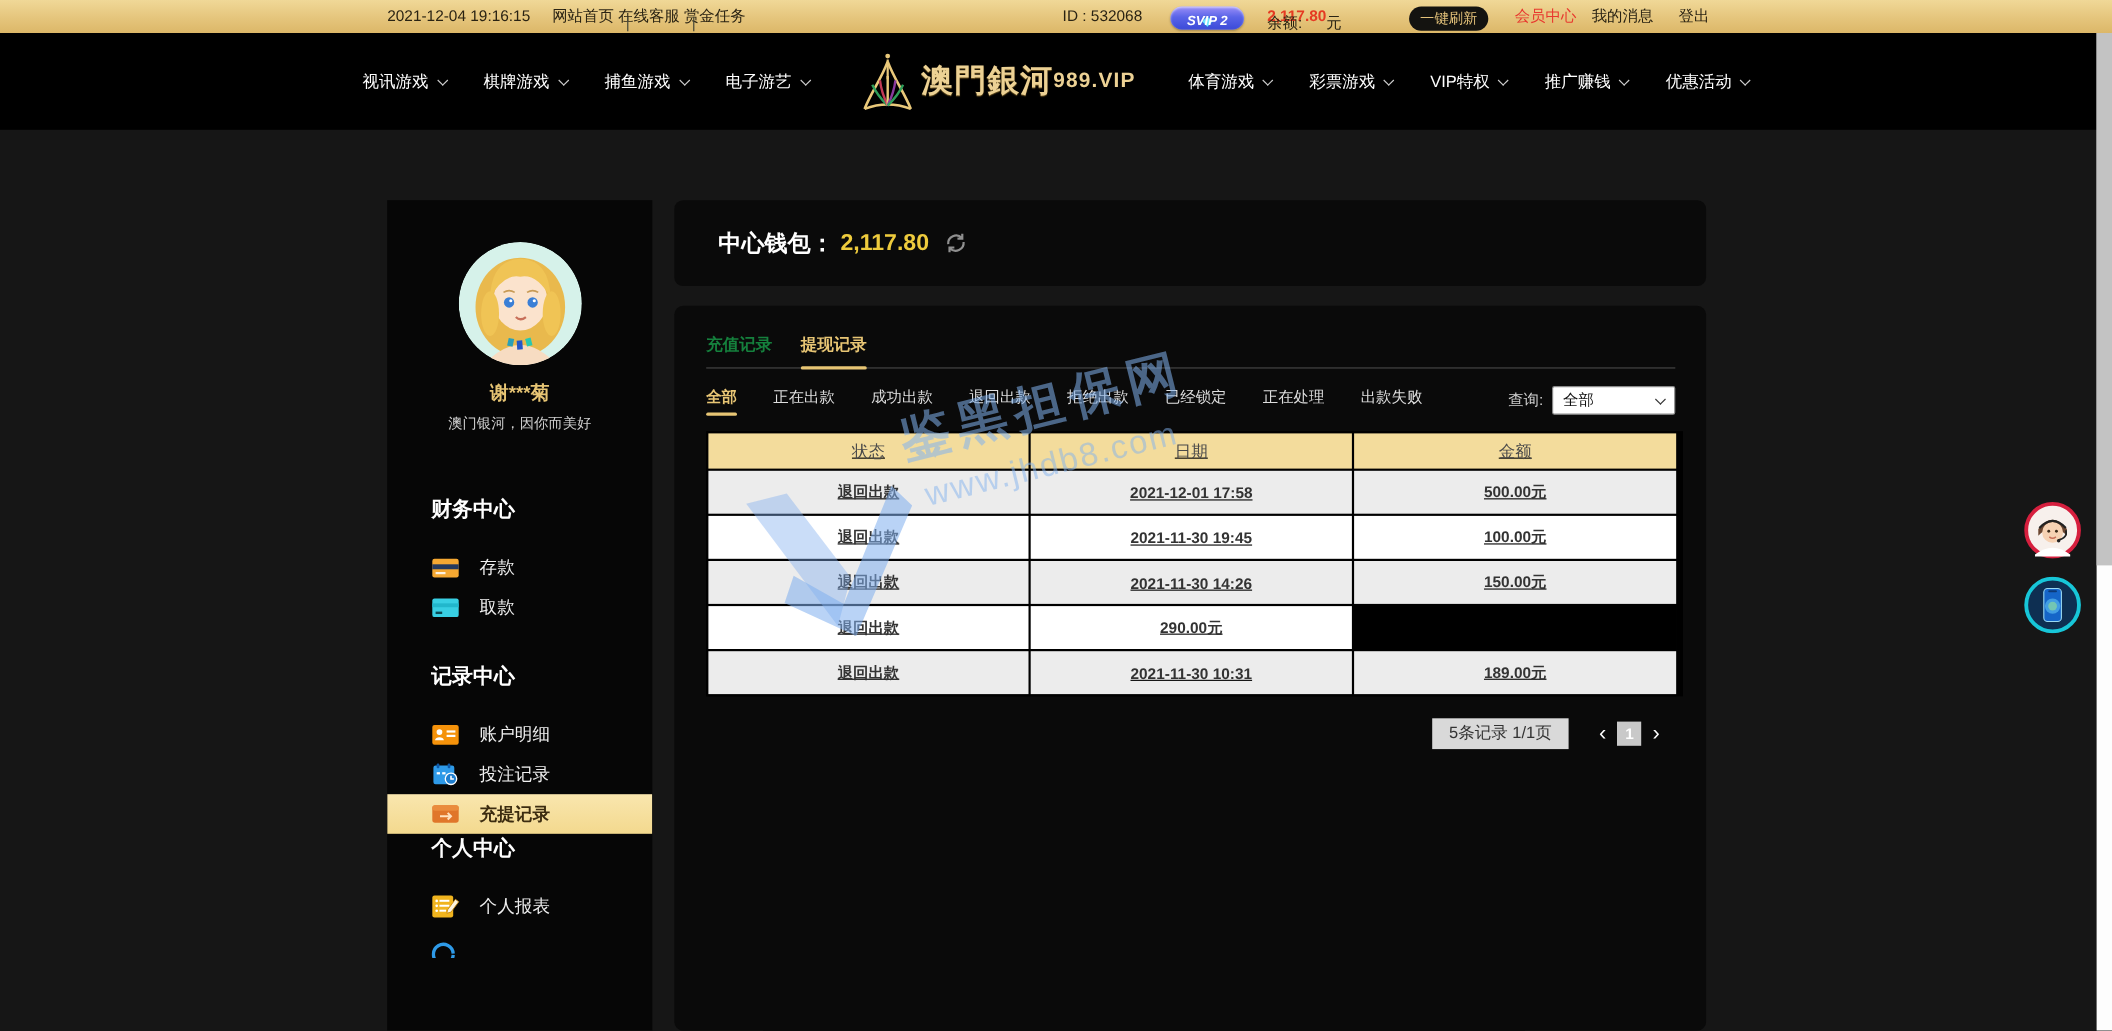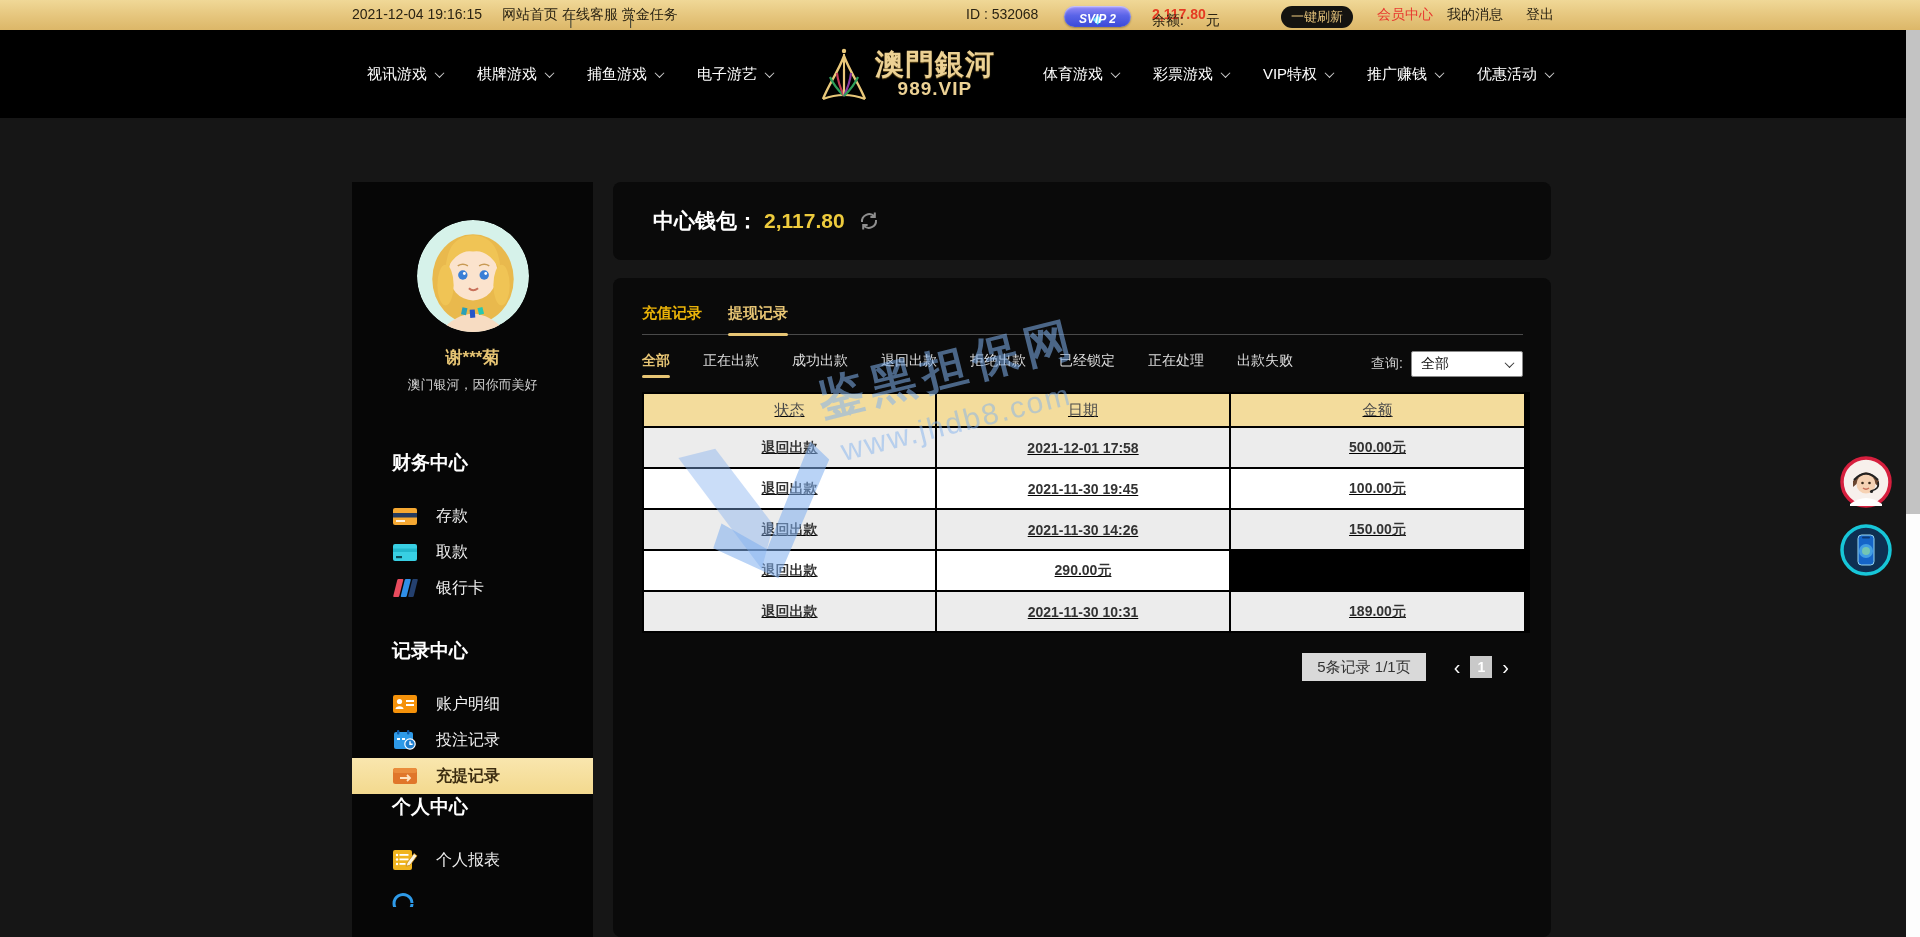--- a/index.html
+++ b/index.html
@@ -31,21 +31,21 @@
   .tb-msg { left:1447px; cursor:pointer; }
   .tb-logout { left:1526px; cursor:pointer; }
 
   
   .navbar { position:absolute; left:0; top:30px; width:1920px; height:88px; background:#000; }
   .nav-inner { height:88px; display:flex; align-items:center; justify-content:center; gap:34px; }
   .nav-item { color:#fff; font-size:15px; display:flex; align-items:center; gap:9px; cursor:pointer; white-space:nowrap; }
   .chev { width:7px; height:7px; border-right:1.5px solid #cfcfcf; border-bottom:1.5px solid #cfcfcf;
     transform:rotate(45deg) translate(-1px,-1px); display:inline-block; }
   .logo { display:flex; align-items:center; gap:8px; margin:0 14px; cursor:pointer; }
-  .logo-texts { display:flex; flex-direction:column; align-items:center; line-height:1.05; }
+  .logo-texts { display:flex; flex-direction:row; align-items:center; line-height:1.05; }
   .logo-title { font-family:"Liberation Serif","DejaVu Serif",serif; font-size:29px; font-weight:bold;
     color:#ecd194; text-shadow:0 1px 1px #6b5320; letter-spacing:1px; }
   .logo-sub { font-size:19px; font-weight:bold; color:#ecd194; letter-spacing:1px; }
 
   
   .sidebar { position:absolute; left:352px; top:182px; width:241px; height:755px;
     background:#060606; overflow:hidden; }
   .avatar-wrap { padding-top:38px; display:flex; justify-content:center; }
   .avatar { width:112px; height:112px; border-radius:50%; overflow:hidden; }
   .sb-name { margin-top:14px; text-align:center; color:#e7c574; font-size:17px; font-weight:bold; }
@@ -60,21 +60,21 @@
   
   .wallet-card { position:absolute; left:613px; top:182px; width:938px; height:78px;
     background:#0a0a0a; border-radius:8px; display:flex; align-items:center; padding-left:40px; }
   .wallet-label { color:#fff; font-size:21px; font-weight:bold; }
   .wallet-amount { color:#eecb3d; font-size:21px; font-weight:bold; margin:0 12px 0 6px; }
   .refresh-ico { cursor:pointer; display:flex; }
 
   .records-card { position:absolute; left:613px; top:278px; width:938px; height:659px;
     background:#0a0a0a; border-radius:8px; }
   .tabs { margin:26px 28px 0 29px; display:flex; gap:26px; border-bottom:1px solid #4a4a4a; }
-  .tab { font-size:15px; font-weight:bold; color:#eab308; padding-bottom:11px; position:relative; cursor:pointer; }
+  .tab { font-size:15px; font-weight:bold; color:#15803d; padding-bottom:11px; position:relative; cursor:pointer; }
   .tab.active { color:#e7c574; }
   .tab.active::after { content:""; position:absolute; left:0; right:0; bottom:-2px; height:3px; background:#e7c574; border-radius:2px; }
 
   .filters { margin:16px 28px 0 29px; display:flex; align-items:center; font-size:14px; color:#dedede; }
   .filter { margin-right:33px; padding-bottom:6px; position:relative; cursor:pointer; white-space:nowrap; }
   .filter.active { color:#e7c574; font-weight:bold; }
   .filter.active::after { content:""; position:absolute; left:0; right:0; bottom:-2px; height:3px; background:#e7c574; border-radius:2px; }
   .query { margin-left:auto; display:flex; align-items:center; gap:8px; }
   .query-label { color:#cfcfcf; font-size:14px; }
   .select { width:112px; height:26px; background:#fff; border:1px solid #8a8a8a; border-radius:2px;
@@ -247,32 +247,20 @@
       <div class="sb-item">
         <span class="ico">
           <svg width="26" height="22" viewBox="0 0 26 22">
               <rect x="1" y="3" width="24" height="17" rx="2" fill="#38cfe3"></rect>
               <rect x="1" y="7.5" width="24" height="3.5" fill="#22b7cc"></rect>
               <rect x="4" y="15" width="6" height="2.2" fill="#0a4a55"></rect>
             </svg>
         </span>
         <span>取款</span>
       </div>
-      <div class="sb-item">
-        <span class="ico">
-          <svg width="26" height="22" viewBox="0 0 26 22">
-              <g transform="skewX(-14) translate(5 0)">
-                <rect x="1" y="2" width="6" height="18" rx="1" fill="#e84b5e"></rect>
-                <rect x="8.5" y="2" width="6" height="18" rx="1" fill="#2f8fe8"></rect>
-                <rect x="16" y="2" width="5.5" height="18" rx="1" fill="#24406e"></rect>
-              </g>
-            </svg>
-        </span>
-        <span>银行卡</span>
-      </div>
     </div>
 
     <div class="sb-heading h2x">记录中心</div>
     <div class="sb-list">
       <div class="sb-item">
         <span class="ico">
           <svg width="26" height="22" viewBox="0 0 26 22">
               <rect x="1" y="2" width="24" height="18" rx="2" fill="#f5920a"></rect>
               <circle cx="7.5" cy="8.5" r="2.6" fill="#fff"></circle>
               <path d="M3.5 16 c0-3.6 8-3.6 8 0 Z" fill="#fff"></path>

